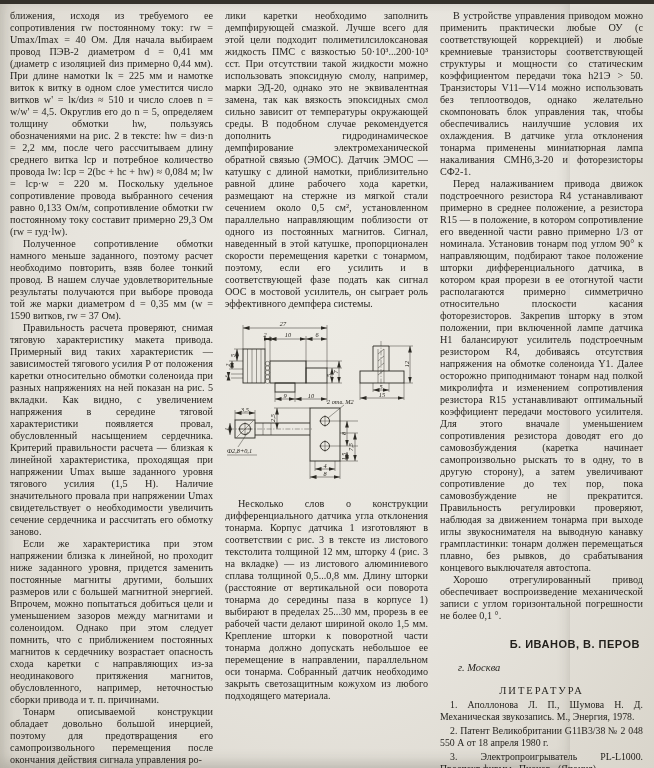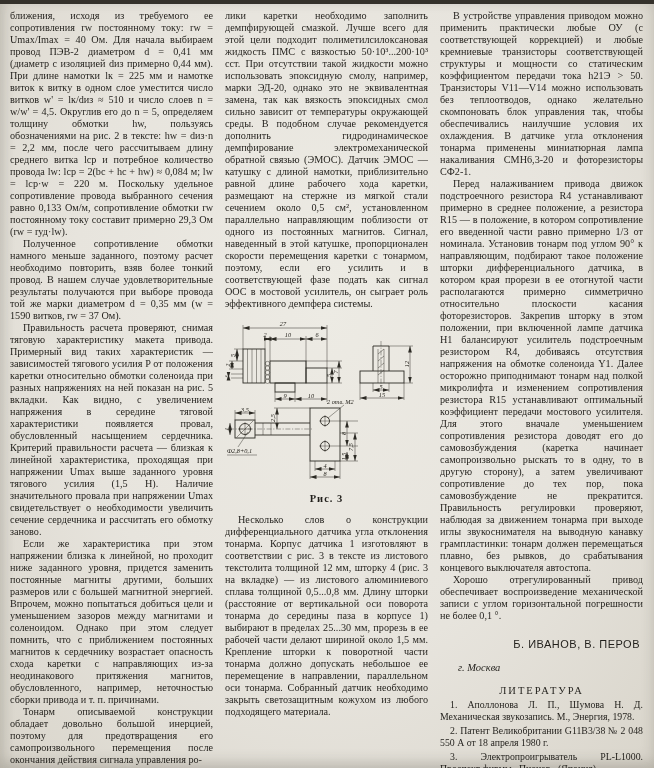--- a/index.html
+++ b/index.html
@@ -3,31 +3,31 @@
 <meta charset="utf-8">
 <style>
   html,body{margin:0;padding:0;}
   body{
     width:654px;height:768px;overflow:hidden;
     background:radial-gradient(ellipse at 50% 40%, #edebe4 0%, #e7e4dd 55%, #d9d5cb 100%);
     font-family:"Liberation Serif","DejaVu Serif",serif;
     color:#211f1b;
   }
   .edge-top{height:4px;background:#34312b;width:100%;}
-  .page{box-sizing:border-box;width:654px;height:764px;
+  .page{box-sizing:border-box;width:570px;height:764px;
     box-shadow:inset 0 -6px 14px rgba(60,55,45,.18), inset 6px 0 12px rgba(60,55,45,.07);}
   .cols{display:flex;gap:12px;padding:6px 10px 0 10px;}
   .col{width:203px;flex:0 0 203px;}
   p{margin:0;text-align:justify;font-size:10.2px;line-height:12px;hyphens:auto;}
   p.ind{text-indent:13px;}
   figure{margin:6px 0 0 0;}
   figcaption{text-align:center;font-weight:bold;font-size:10.5px;letter-spacing:1px;margin-top:5px;}
   .p-after-fig{margin-top:10px;}
   .byline{margin-top:16px;text-align:right;padding-right:3px;
-    font-family:"Liberation Sans","DejaVu Sans",sans-serif;font-weight:normal;font-size:11px;letter-spacing:.5px;}
+    font-family:"Liberation Sans","DejaVu Sans",sans-serif;font-weight:bold;font-size:11px;letter-spacing:.5px;}
   .city{margin:12px 0 0 18px;font-style:italic;font-size:10.5px;}
   .lit-head{margin-top:12px;text-align:center;font-weight:normal;font-size:10.5px;letter-spacing:2px;}
   .ref{font-size:9.8px;line-height:11.5px;margin-top:3px;text-indent:10px;}
   .ref .b{font-weight:normal;}
   
   svg{display:block;margin:0 auto;}
   .ol{fill:none;stroke:#2c2a24;stroke-width:0.9;}
   .thin{fill:none;stroke:#2c2a24;stroke-width:0.45;}
   .cl{fill:none;stroke:#2c2a24;stroke-width:0.4;stroke-dasharray:5 1.6 1.2 1.6;}
   .dim{stroke:#2c2a24;stroke-width:0.5;marker-start:url(#ar);marker-end:url(#ar);}
@@ -201,21 +201,20 @@
             <line x1="85" y1="145" x2="85" y2="163" class="thin"></line>
             <line x1="115" y1="145" x2="115" y2="163" class="thin"></line>
             <line x1="90" y1="145" x2="90" y2="155" class="thin"></line>
             <line x1="110" y1="145" x2="110" y2="155" class="thin"></line>
             <line x1="90" y1="153" x2="110" y2="153" class="dim"></line>
             <line x1="85" y1="161" x2="115" y2="161" class="dim"></line>
             <text class="d" x="100" y="151.5" text-anchor="middle">4</text>
             <text class="d" x="100" y="159.5" text-anchor="middle">8</text>
           </g>
         </svg>
-        <figcaption>Рис. 3</figcaption>
       </figure>
 
       <p class="ind p-after-fig">Несколько слов о конструкции дифференциального датчика угла отклонения тонарма. Корпус датчика 1 изготовляют в соответствии с рис. 3 в тексте из листового текстолита толщиной 12 мм, шторку 4 (рис. 3 на вкладке) — из листового алюминиевого сплава толщиной 0,5...0,8 мм. Длину шторки (расстояние от вертикальной оси поворота тонарма до середины паза в корпусе 1) выбирают в пределах 25...30 мм, прорезь в ее рабочей части делают шириной около 1,5 мм. Крепление шторки к поворотной части тонарма должно допускать небольшое ее перемещение в направлении, параллельном оси тонарма. Собранный датчик необходимо закрыть светозащитным кожухом из любого подходящего материала.</p>
     </div>
 
     <div class="col">
       <p class="ind">В устройстве управления приводом можно применить практически любые ОУ (с соответствующей коррекцией) и любые кремниевые транзисторы соответствующей структуры и мощности со статическим коэффициентом передачи тока h21Э &gt; 50. Транзисторы V11—V14 можно использовать без теплоотводов, однако желательно скомпоновать блок управления так, чтобы обеспечивались наилучшие условия их охлаждения. В датчике угла отклонения тонарма применены миниатюрная лампа накаливания СМН6,3-20 и фоторезисторы СФ2-1.</p>
       <p class="ind">Перед налаживанием привода движок подстроечного резистора R4 устанавливают примерно в среднее положение, а резистора R15 — в положение, в котором сопротивление его введенной части равно примерно 1/3 от номинала. Установив тонарм под углом 90° к направляющим, подбирают такое положение шторки дифференциального датчика, в котором края прорези в ее отогнутой части располагаются примерно симметрично относительно плоскости касания фоторезисторов. Закрепив шторку в этом положении, при включенной лампе датчика H1 балансируют усилитель подстроечным резистором R4, добиваясь отсутствия напряжения на обмотке соленоида Y1. Далее осторожно приподнимают тонарм над полкой микролифта и изменением сопротивления резистора R15 устанавливают оптимальный коэффициент передачи мостового усилителя. Для этого вначале уменьшением сопротивления резистора доводят его до самовозбуждения (каретка начинает самопроизвольно рыскать то в одну, то в другую сторону), а затем увеличивают сопротивление до тех пор, пока самовозбуждение не прекратится. Правильность регулировки проверяют, наблюдая за движением тонарма при выходе иглы звукоснимателя на выводную канавку грампластинки: тонарм должен перемещаться плавно, без рывков, до срабатывания концевого выключателя автостопа.</p>
       <p class="ind">Хорошо отрегулированный привод обеспечивает воспроизведение механической записи с углом горизонтальной погрешности не более 0,1 °.</p>
       <div class="byline">Б. ИВАНОВ, В. ПЕРОВ</div>

